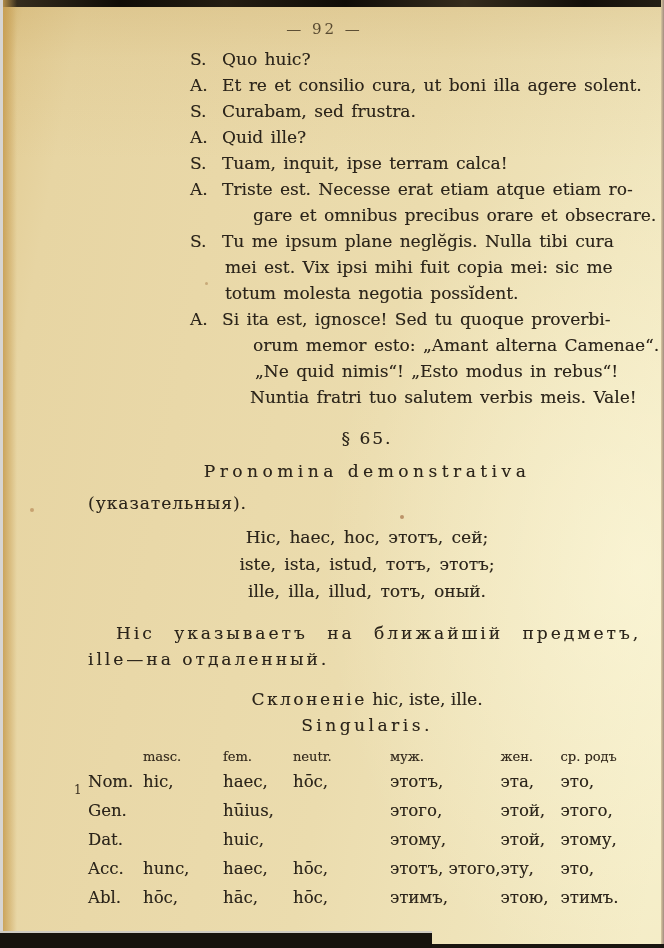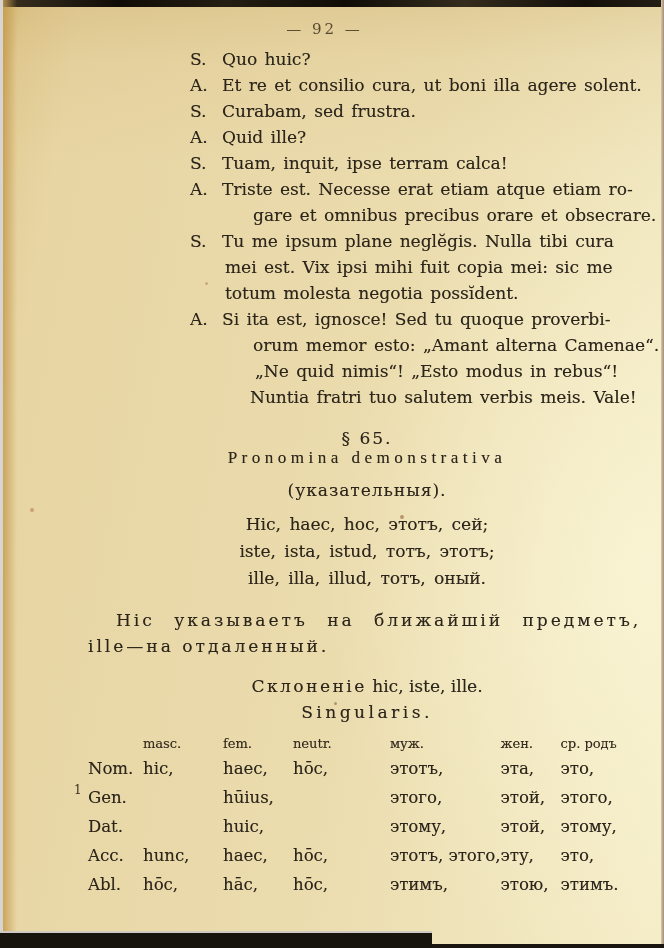--- a/index.html
+++ b/index.html
@@ -38,22 +38,22 @@
 
   .dialogue { margin-left:102px; word-spacing:2px; }
   .dline { line-height:26px; white-space:nowrap; }
   .spk { display:inline-block; width:32px; }
   .cont-a { padding-left:63px; }
   .cont-b { padding-left:35px; }
   .cont-c { padding-left:65px; }
   .cont-d { padding-left:60px; }
 
   .sec-num   { margin-top:18px; text-align:center; letter-spacing:2px; }
-  .sec-title { text-align:center; letter-spacing:4.5px;font-family:Liberation Serif, serif; }
-  .sec-sub   { margin-top:12px; text-align:center; letter-spacing:1px; }
+  .sec-title { margin-top:13px; text-align:center; letter-spacing:4.5px; }
+  .sec-sub   { margin-top:12px; text-align:left; letter-spacing:1px; }
 
   .pronouns { margin-top:11px; text-align:center; word-spacing:3px; }
   .pronouns div { line-height:27px; }
 
   .note { margin-top:15px; }
   .note div { line-height:26px; white-space:nowrap; letter-spacing:3px; }
   .note .n1 { padding-left:28px; word-spacing:11px; }
 
   .decl-head { margin-top:17px; text-align:center; }
   .decl-head .ru { letter-spacing:2.5px; }

